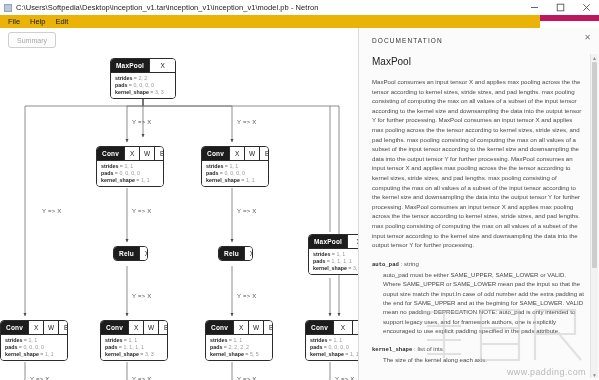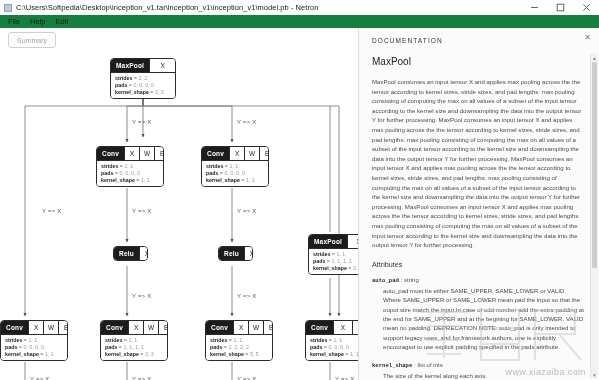--- a/index.html
+++ b/index.html
@@ -47,22 +47,22 @@
     width: 26px; height: 15px;
     display: flex; align-items: center; justify-content: center;
     font-size: 8px; color: #444444;
     line-height: 1;
   }
   .win-btn svg { display:block; }
 
   
   .menubar {
     position: absolute; top: 15px; left: 0;
-    width: 599px; height: 13px;
-    background: #15803d;
+    width: 540px; height: 13px;
+    background: #eab308;
     display: flex; align-items: center;
   }
   .menu-item {
     font-size: 7.5px;
     color: #1a1a1a;
     padding: 0 5px;
     line-height: 13px;
   }
   .menu-item:first-child { margin-left: 3px; }
 
@@ -474,21 +474,20 @@
 
     <div class="doc-header">
       <span class="doc-header-title">DOCUMENTATION</span>
       <span class="doc-close">✕</span>
     </div>
 
     <div class="doc-body">
       <h1 class="doc-h1">MaxPool</h1>
       <p class="doc-p">MaxPool consumes an input tensor X and applies max pooling across the the tensor according to kernel sizes, stride sizes, and pad lengths. max pooling consisting of computing the max on all values of a subset of the input tensor according to the kernel size and downsampling the data into the output tensor Y for further processing. MaxPool consumes an input tensor X and applies max pooling across the the tensor according to kernel sizes, stride sizes, and pad lengths. max pooling consisting of computing the max on all values of a subset of the input tensor according to the kernel size and downsampling the data into the output tensor Y for further processing. MaxPool consumes an input tensor X and applies max pooling across the the tensor according to kernel sizes, stride sizes, and pad lengths. max pooling consisting of computing the max on all values of a subset of the input tensor according to the kernel size and downsampling the data into the output tensor Y for further processing. MaxPool consumes an input tensor X and applies max pooling across the the tensor according to kernel sizes, stride sizes, and pad lengths. max pooling consisting of computing the max on all values of a subset of the input tensor according to the kernel size and downsampling the data into the output tensor Y for further processing.</p>
 
-      <h2 class="doc-h2">Attributes</h2>
 
       <div class="attr-block">
         <div class="attr-title">
           <span class="aname">auto_pad</span>
           <span class="atype">: string</span>
         </div>
         <div class="attr-desc">auto_pad must be either SAME_UPPER, SAME_LOWER or VALID. Where SAME_UPPER or SAME_LOWER mean pad the input so that the ouput size match the input.In case of odd number add the extra padding at the end for SAME_UPPER and at the begining for SAME_LOWER. VALID mean no padding. DEPRECATION NOTE: auto_pad is only intended to support legacy uses, and for framework authors, one is explicitly encouraged to use explicit padding specified in the pads attribute.</div>
       </div>
 
       <div class="attr-block">
@@ -507,17 +506,17 @@
       <div class="doc-scroll-arrow" style="bottom:0;">▼</div>
     </div>
 
     <svg class="watermark" viewBox="0 0 185 80">
       <g fill="none" stroke="#c9c9c9" stroke-width="2.2">
         <path d="M12,16 L58,16 M35,16 L35,62 M18,30 L52,30 M18,44 L52,44 M18,58 L52,58"></path>
         <path d="M72,14 L72,64 L110,64 L110,14 Z M72,32 L110,32 M72,48 L110,48"></path>
         <path d="M126,14 L126,64 M126,14 L166,14 L166,38 L126,38 M150,38 L172,64"></path>
       </g>
     </svg>
-    <div class="wm-url">www.xiazaiba.com</div>
+    <div class="wm-url">www.padding.com</div>
 
   </div>
 
 </div>
 
 </body></html>

